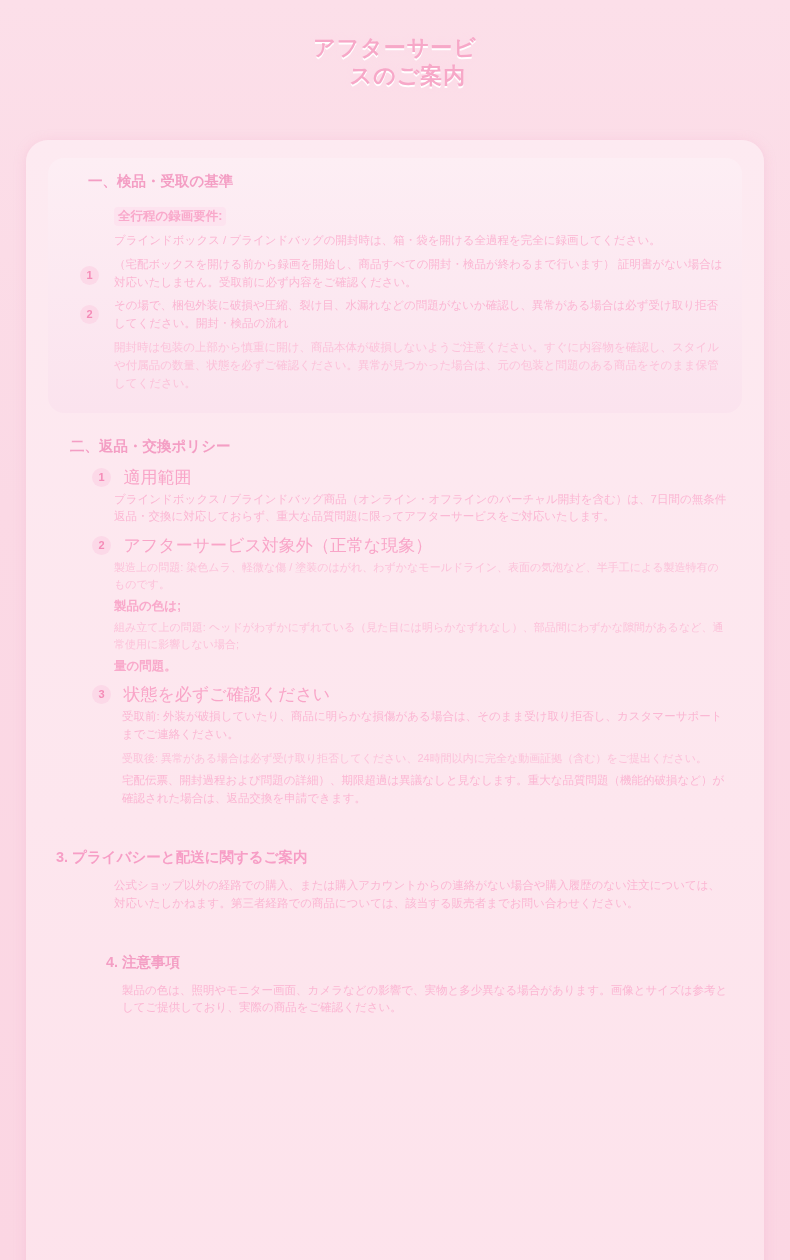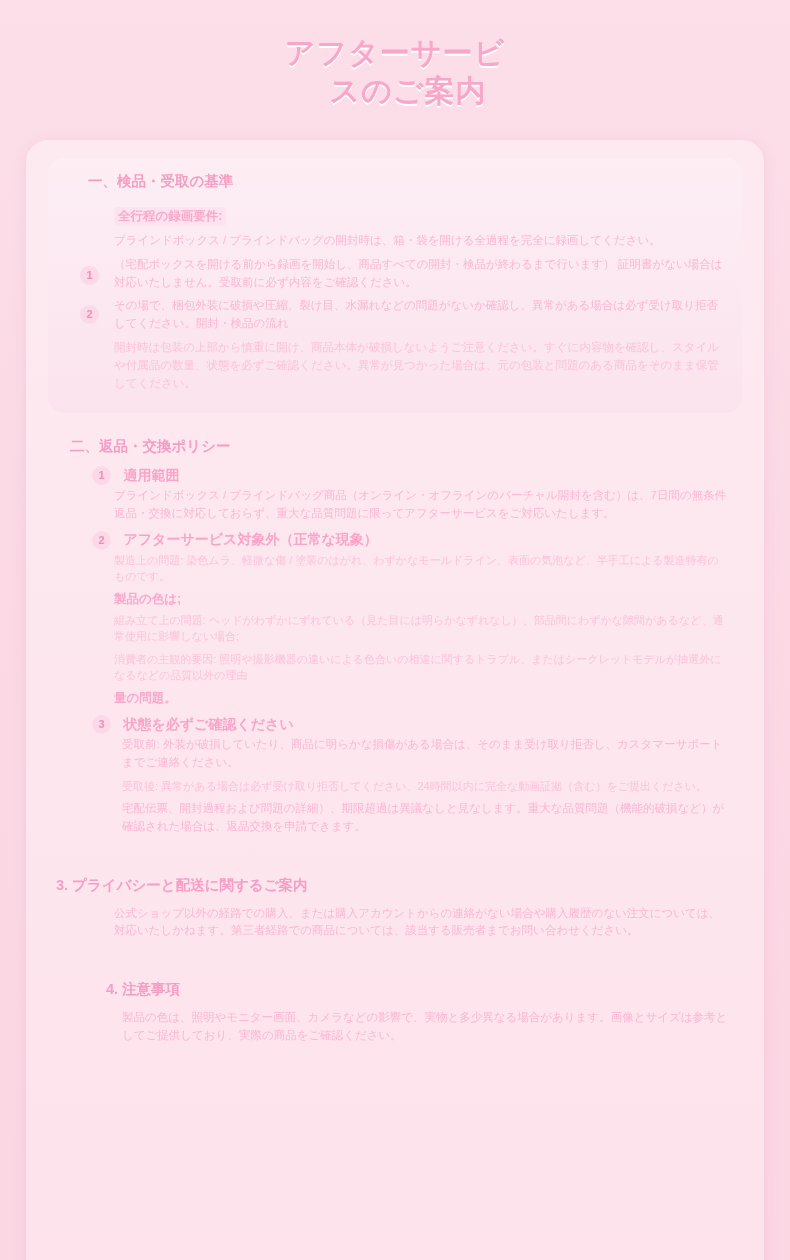--- a/index.html
+++ b/index.html
@@ -16,21 +16,21 @@
   .page {
     position: relative;
     width: 790px;
     height: 1260px;
     background: linear-gradient(180deg, #fcdfe9 0%, #fbd9e5 40%, #fbd6e3 100%);
     box-sizing: border-box;
   }
   .title {
     text-align: center;
     padding-top: 34px;
-    font-size: 30px;
+    font-size: 22px;
     font-weight: bold;
     line-height: 1.28;
     color: #f7a8c8;
     letter-spacing: 1px;
     text-shadow: 0 2px 0 #ffffff, 0 0 10px #ffd9e8;
   }
   .title .l2 {
     display: block;
     padding-left: 26px;
   }
@@ -116,22 +116,22 @@
     line-height: 19px;
   }
   .num.inline {
     position: relative;
     display: inline-block;
     left: 0;
     margin-right: 8px;
     vertical-align: middle;
   }
   .inline-head {
-    font-size: 14px;
-    font-weight: bold;
+    font-size: 17px;
+    font-weight: normal;
     color: #f9a5c8;
     vertical-align: middle;
   }
   .line-item {
     margin: 8px 0 2px 30px;
   }
   .sec2 {
     margin-top: 10px;
   }
   .block-sep {
@@ -183,21 +183,20 @@
       <div class="para">ブラインドボックス / ブラインドバッグ商品（オンライン・オフラインのバーチャル開封を含む）は、7日間の無条件返品・交換に対応しておらず、重大な品質問題に限ってアフターサービスをご対応いたします。</div>
 
       <div class="line-item">
         <span class="num inline">2</span>
         <span class="inline-head">アフターサービス対象外（正常な現象）</span>
       </div>
       <div class="para sm lighter">製造上の問題: 染色ムラ、軽微な傷 / 塗装のはがれ、わずかなモールドライン、表面の気泡など、半手工による製造特有のものです。</div>
 
       <div class="sub-head">製品の色は;</div>
       <div class="para sm lighter">組み立て上の問題: ヘッドがわずかにずれている（見た目には明らかなずれなし）、部品間にわずかな隙間があるなど、通常使用に影響しない場合;</div>
-      <div class="para sm lighter tight">消費者の主観的要因: 照明や撮影機器の違いによる色合いの相違に関するトラブル、またはシークレットモデルが抽選外になるなどの品質以外の理由</div>
 
       <div class="sub-head">量の問題。</div>
 
       <div class="line-item">
         <span class="num inline">3</span>
         <span class="inline-head">状態を必ずご確認ください</span>
       </div>
       <div class="para ind-60">受取前: 外装が破損していたり、商品に明らかな損傷がある場合は、そのまま受け取り拒否し、カスタマーサポートまでご連絡ください。</div>
       <div class="para ind-60 sm lighter">受取後: 異常がある場合は必ず受け取り拒否してください、24時間以内に完全な動画証拠（含む）をご提出ください。</div>
       <div class="para ind-60">宅配伝票、開封過程および問題の詳細）、期限超過は異議なしと見なします。重大な品質問題（機能的破損など）が確認された場合は、返品交換を申請できます。</div>

